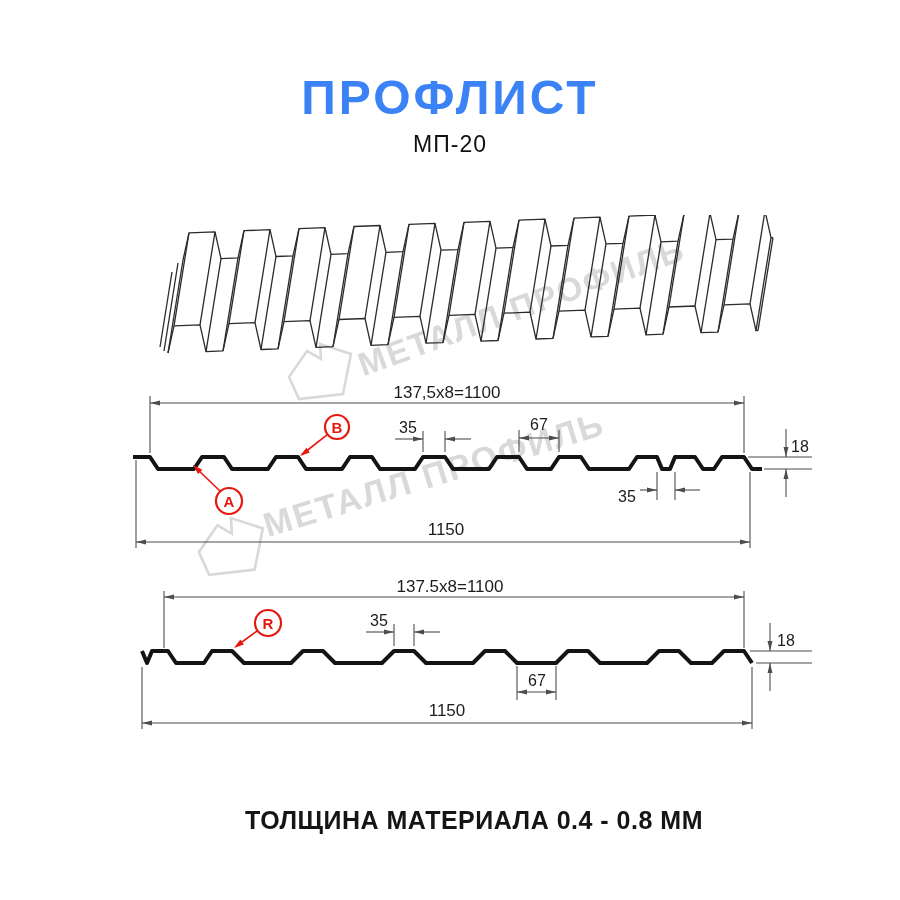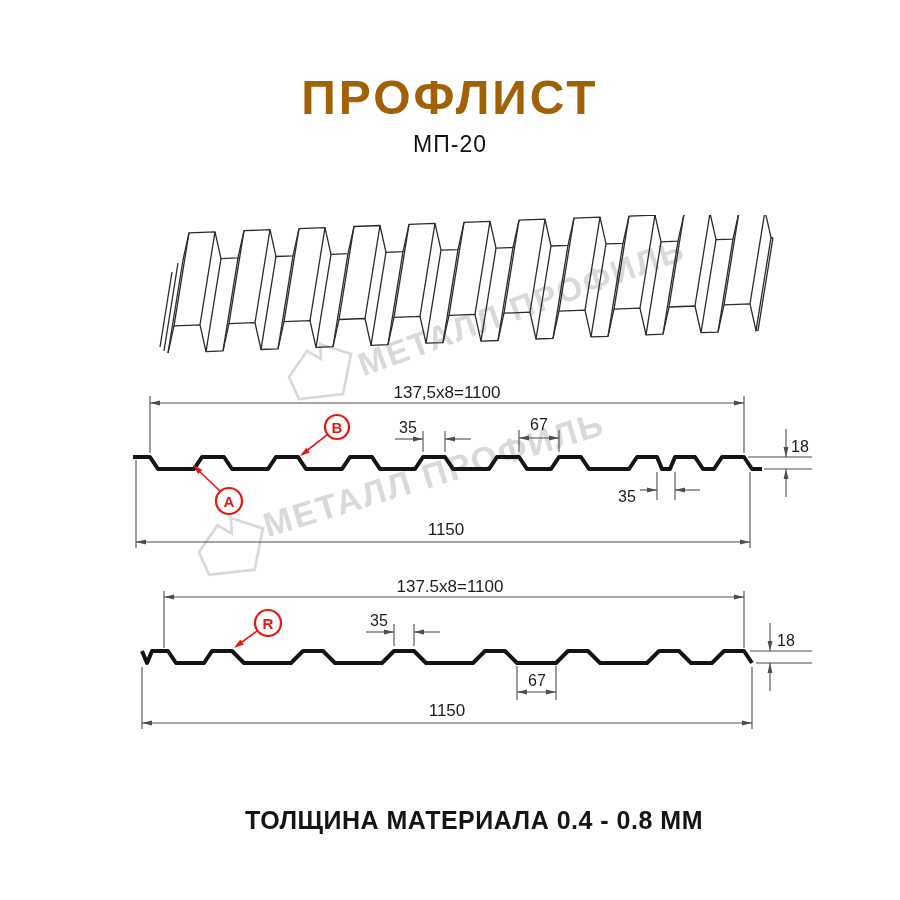--- a/index.html
+++ b/index.html
@@ -2,21 +2,21 @@
 <html style="--red: #e6180e; --ink: #141414; --dim: #4d4d4d; --wm: #d9d9d9;"><head>
 <meta charset="utf-8">
 <style>
   :root{
     --red:#e6180e; --ink:#141414; --dim:#4d4d4d; --wm:#d9d9d9; --txt:#1c1c1c;
   }
   html,body{margin:0;padding:0;background:#fff;}
   #stage{position:relative;width:900px;height:900px;background:#fff;overflow:hidden;
          font-family:"Liberation Sans",sans-serif;}
   .title{position:absolute;top:70px;left:0;width:900px;text-align:center;
-         font-size:48px;font-weight:800;letter-spacing:3px;color:#a16207;}
+         font-size:48px;font-weight:800;letter-spacing:3px;color:#3b82f6;}
   .subtitle{position:absolute;top:131px;left:0;width:900px;text-align:center;
          font-size:23px;font-weight:400;letter-spacing:1px;color:#111;}
   .footer{position:absolute;top:806px;left:0;width:900px;text-align:center;
          font-size:25px;font-weight:700;letter-spacing:0.5px;color:#151515;margin-left:24px;}
   .wm-text{position:absolute;color:var(--wm);font-weight:700;white-space:nowrap;
          transform-origin:left bottom;letter-spacing:2px;z-index:1;}
   #wm1-text{left:366px;top:346px;font-size:33px;transform:rotate(-20deg);}
   #wm2-text{left:270px;top:506px;font-size:34px;transform:rotate(-17deg);}
   .wm-logo{position:absolute;z-index:1;}
   #wm1-logo{left:286px;top:342px;}

